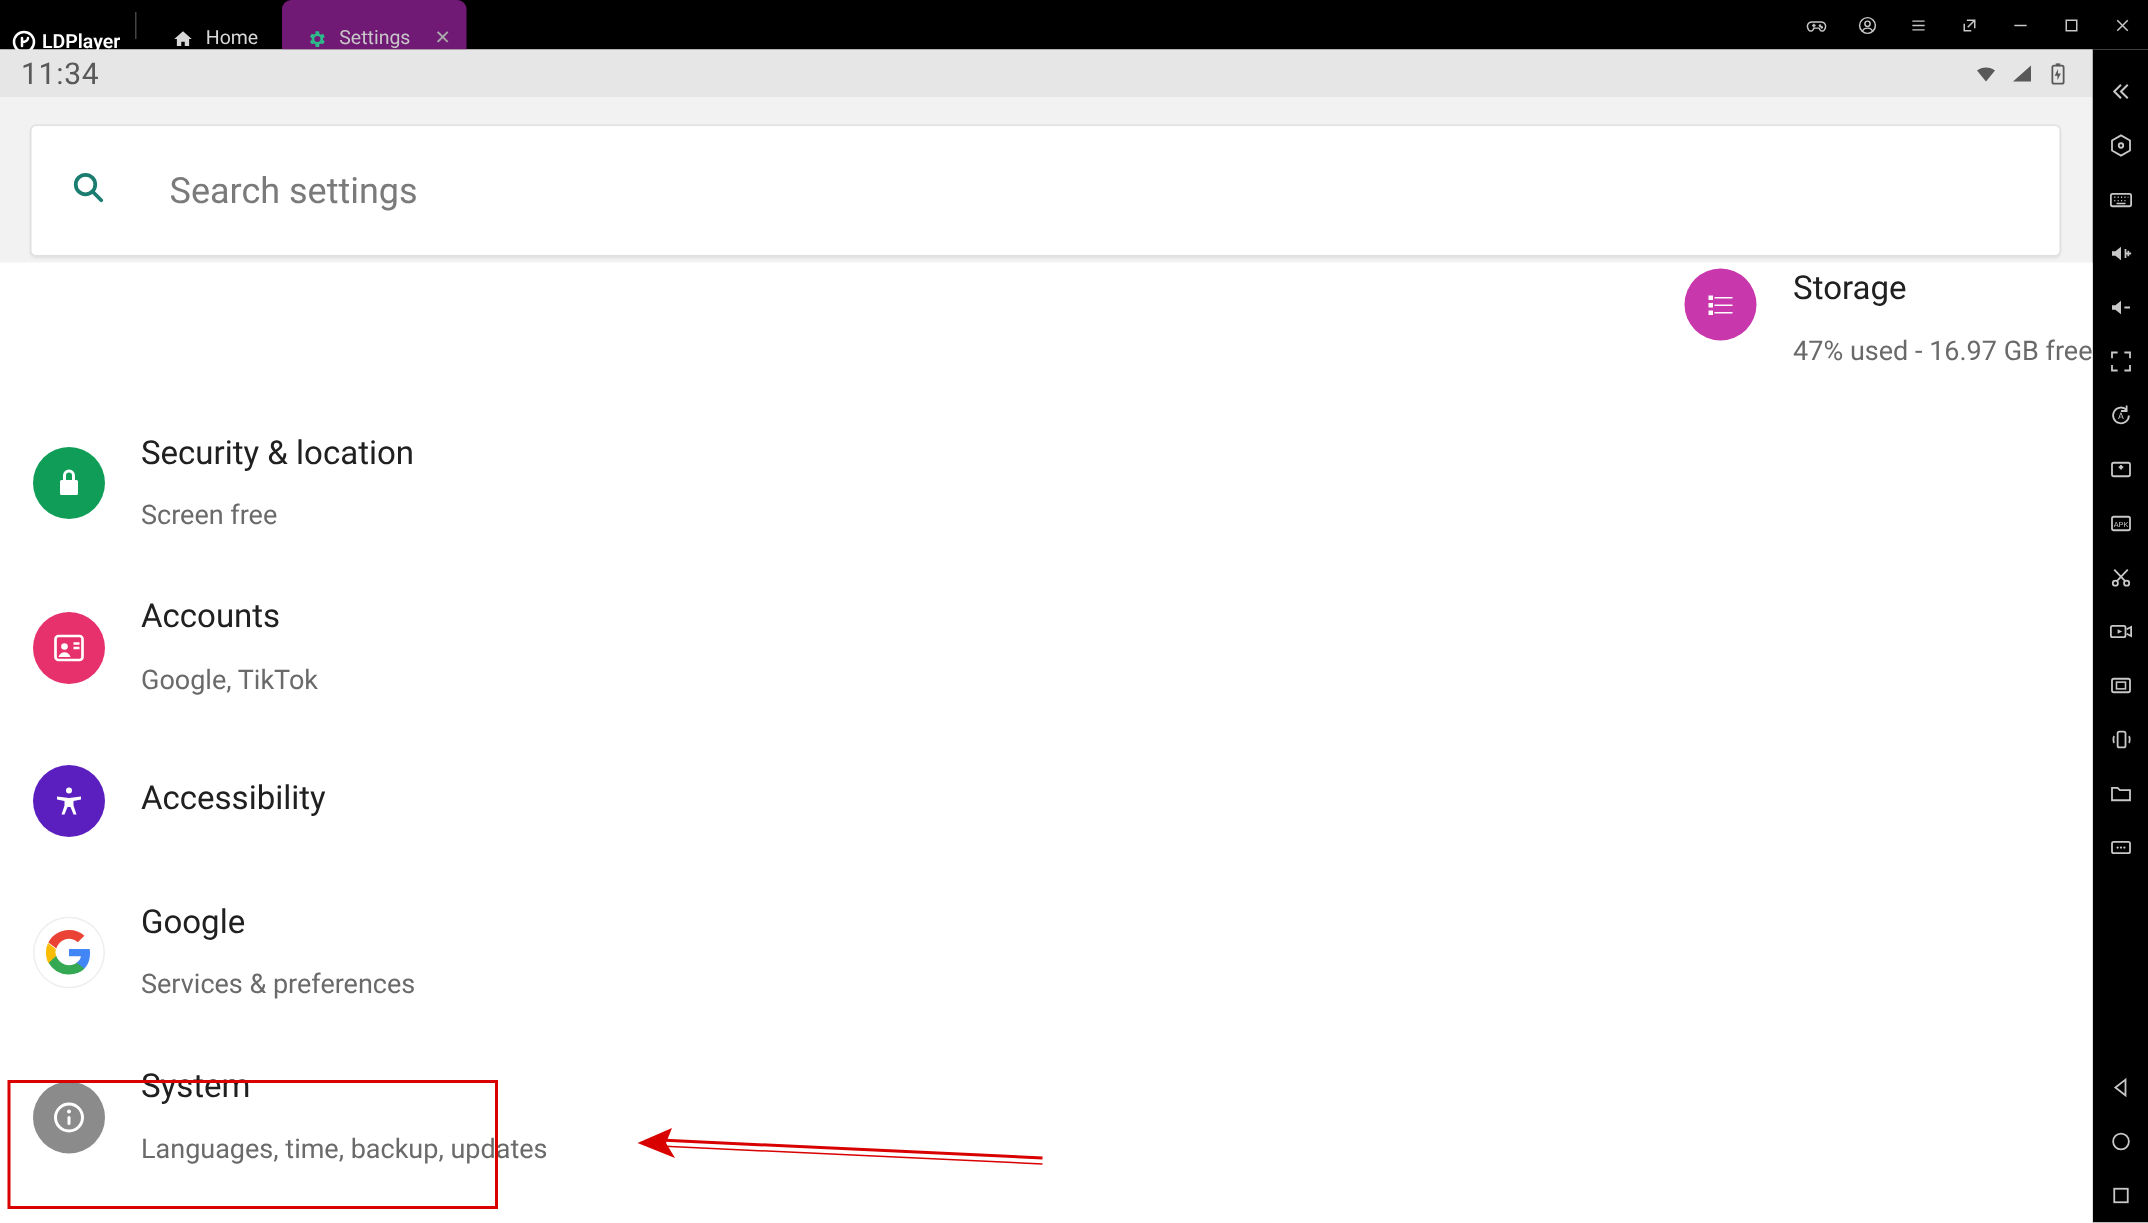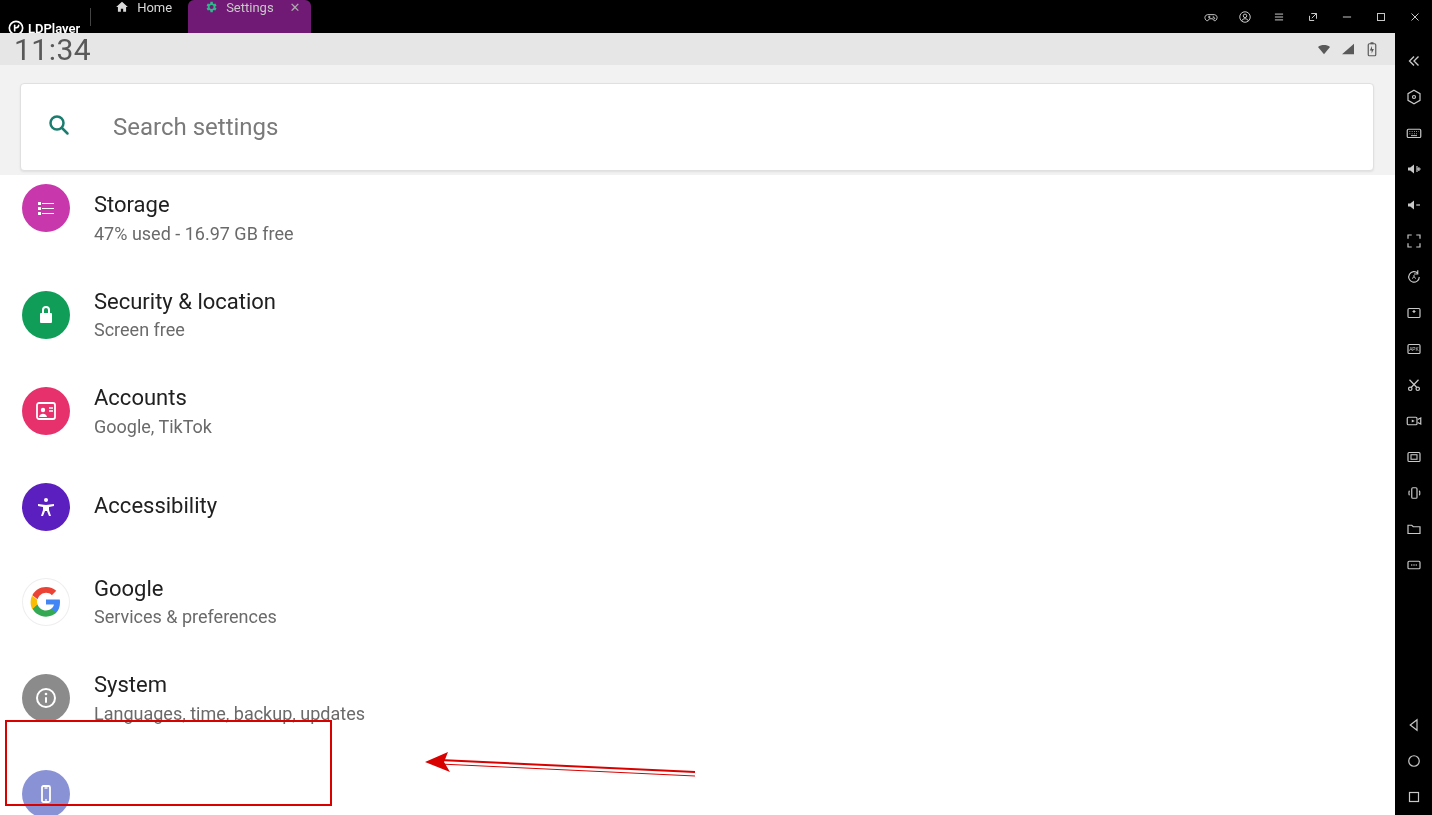--- a/index.html
+++ b/index.html
@@ -3,61 +3,61 @@
 <meta charset="utf-8">
 <style>
 * { margin: 0; padding: 0; box-sizing: border-box; }
 body { font-family: Roboto, "Segoe UI", Arial, sans-serif; background: #fff; width: 1432px; height: 815px; overflow: hidden; position: relative; }
 
 
 .titlebar { height: 33px; background: #000; display: flex; align-items: center; color: #c8c8c8; font-size: 13px; }
 .titlebar .logo { display: flex; align-items: center; padding: 0 10px 0 8px; gap: 4px; color: #fff; font-weight: 600; margin-top: 23px; }
 .titlebar .logo-svg { width: 16px; height: 16px; }
 .titlebar .divider { width: 1px; height: 18px; background: #444; margin-right: 8px; }
-.tab { display: flex; align-items: flex-start; height: 33px; padding: 0 16px; gap: 8px; cursor: pointer; }
+.tab { display: flex; align-items: flex-end; height: 33px; padding: 0 16px; gap: 8px; cursor: pointer; }
 .tab.home { color: #d8d8d8; }
 .tab.active { background: #701a75; border-radius: 6px 6px 0 0; padding-right: 10px; }
 .tab .close-x { margin-left: 8px; color: #aaa; font-size: 13px; cursor: pointer; }
 .tab svg, .tab .ticon { width: 14px; height: 14px; }
 .spacer { flex: 1; }
 .winctrl { display: flex; align-items: center; gap: 0; }
 .winbtn { width: 34px; height: 33px; display: flex; align-items: center; justify-content: center; cursor: pointer; color: #c8c8c8; }
 .winbtn svg { width: 14px; height: 14px; }
 
 
 .righttoolbar { position: absolute; top: 33px; right: 0; width: 37px; bottom: 0; background: #000; display: flex; flex-direction: column; align-items: center; padding-top: 10px; gap: 0; }
 .rtbtn { width: 37px; height: 36px; display: flex; align-items: center; justify-content: center; cursor: pointer; color: #c8c8c8; }
 .rtbtn svg { width: 18px; height: 18px; }
 .rtgap { flex: 1; }
 
 
-.statusbar { position: absolute; top: 33px; left: 0; right: 37px; height: 32px; background: #e6e6e6; display: flex; align-items: center; padding: 0 14px; color: #595959; font-size: 30px; }
+.statusbar { position: absolute; top: 33px; left: 0; right: 37px; height: 32px; background: #e6e6e6; display: flex; align-items: center; padding: 0 14px; color: #595959; font-size: 20px; }
 .statusbar .time { font-weight: 400; letter-spacing: 0.5px; }
 .statusbar .statusicons { margin-left: auto; display: flex; align-items: center; gap: 6px; }
 .statusbar .statusicons svg { width: 18px; height: 16px; fill: #595959; }
 
 
 .contentbg { position: absolute; top: 65px; left: 0; right: 37px; bottom: 0; background: #f2f2f2; }
 
 
 .searchcard { position: absolute; left: 20px; top: 83px; right: 58px; height: 88px; background: #fff; border: 1px solid #e0e0e0; border-radius: 4px; box-shadow: 0 1px 2px rgba(0,0,0,0.08); display: flex; align-items: center; padding: 0 26px; gap: 28px; }
 .searchcard .sicon svg { width: 24px; height: 24px; stroke: #1b7d6f; fill: none; stroke-width: 2.5; }
 .searchcard .splaceholder { color: #7a7a7a; font-size: 24px; margin-left: 14px; }
 
 
 .settingslist { position: absolute; left: 0; top: 175px; right: 37px; bottom: 0; background: #fff; }
 .srow { display: flex; align-items: center; padding: 22px 0 22px 22px; cursor: pointer; }
 .srow .iconcircle { width: 48px; height: 48px; border-radius: 50%; display: flex; align-items: center; justify-content: center; flex-shrink: 0; margin-top: 2px; }
 .srow .texts { margin-left: 24px; display: flex; flex-direction: column; }
 .srow .title { color: #202020; font-size: 22px; line-height: 1.25; }
-.srow .subtitle { color: #6a6a6a; font-size: 18px; margin-top: 4px; }
+.srow .subtitle { color: #6a6a6a; font-size: 18px; margin-top: 17px; }
 .iconcircle svg { width: 24px; height: 24px; fill: #fff; }
 
 
-.srow.storage { padding-top: 16px; }
+.srow.storage { padding-top: 4px; justify-content: flex-end; }
 .srow.storage .iconcircle { margin-top: -18px; }
 
 
 .highlightbox { position: absolute; border: 2px solid #d90000; pointer-events: none; }
 
 
 .redarrow { position: absolute; pointer-events: none; }
 
 </style>
 </head>

